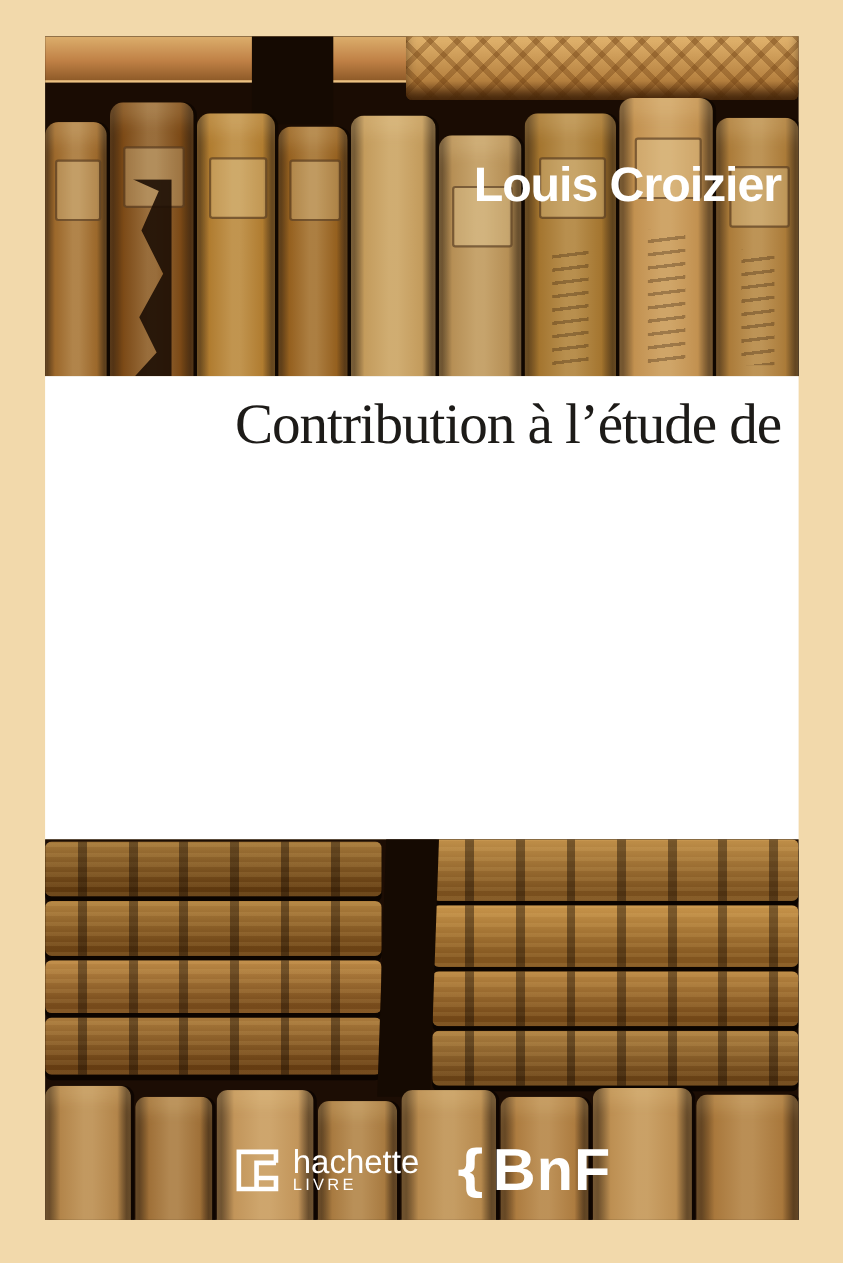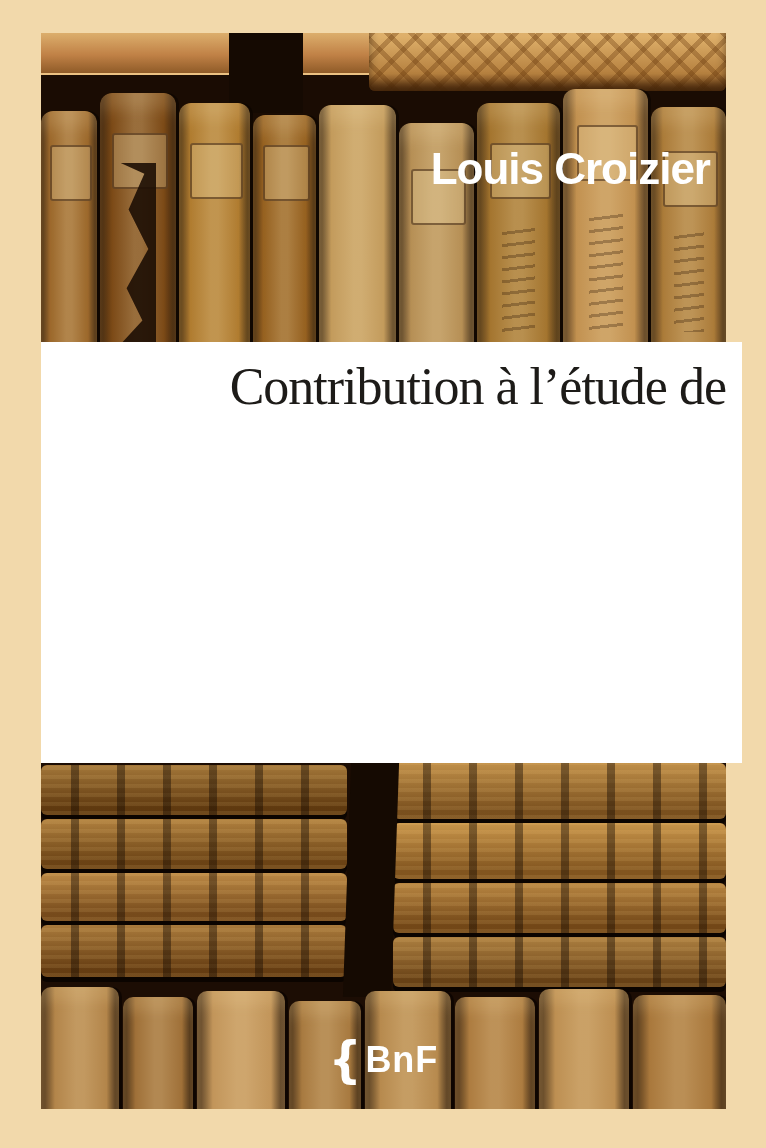--- a/index.html
+++ b/index.html
@@ -36,21 +36,21 @@
     clip-path:polygon(10% 0,70% 6%,30% 26%,80% 48%,25% 70%,65% 88%,15% 100%,100% 100%,100% 0);}
   .script{position:absolute;left:30%;top:120px;width:40%;bottom:10px;opacity:.55;
     background:repeating-linear-gradient(173deg,transparent 0 9px,rgba(45,22,4,.55) 9px 12px);}
 
   .author{position:absolute;right:16px;top:114px;
     font-size:44px;font-weight:bold;letter-spacing:-1px;line-height:1;
     color:var(--author_text,#ffffff);white-space:nowrap;}
 
   
   .title-band{position:absolute;left:0;top:309px;width:685px;height:421px;
-    background:var(--title_band_white,#ffffff);padding-left:16px;}
+    background:var(--title_band_white,#ffffff);}
   .title{position:absolute;top:12px;left:0;right:16px;text-align:right;
     font-family:"Liberation Serif",serif;font-size:52px;line-height:65px;
     letter-spacing:-1px;color:var(--title_text,#1d1b18);}
   .title .tline{white-space:nowrap;}
 
   
   .photo-bottom{position:absolute;left:0;top:730px;width:685px;height:346px;
     background:#1c0d04;overflow:hidden;}
   .hbook{position:absolute;border-radius:6px;
     background-image:
@@ -68,21 +68,21 @@
   
   .logos{position:absolute;left:0;right:0;top:274px;display:flex;
     justify-content:center;align-items:center;gap:30px;}
   .hachette{display:flex;align-items:center;gap:9px;color:var(--logo_white,#fff);}
   .hachette svg{display:block;}
   .h-word{font-size:30px;line-height:27px;color:#fff;}
   .h-livre{font-size:15px;line-height:16px;letter-spacing:3px;color:#fff;}
   .bnf{display:flex;align-items:center;color:#fff;}
   .bnf-brace{font-family:"DejaVu Sans",sans-serif;font-size:46px;line-height:1;
     font-weight:bold;transform:scaleY(1.08);margin-right:4px;}
-  .bnf-word{font-size:36px;line-height:1;font-weight:bold;letter-spacing:1px;}
+  .bnf-word{font-size:54px;line-height:1;font-weight:bold;letter-spacing:1px;}
 </style>
 </head>
 <body>
 
 <div class="canvas">
   <div class="photo">
 
     <div class="photo-top">
       <div class="shelf-strip"></div>
       <div class="shelf-notch"></div>
@@ -145,20 +145,29 @@
           <div class="bspine" style="left: 82px; width: 70px; height: 112px; background-color: rgb(159, 112, 56);"></div>
           <div class="bspine" style="left: 156px; width: 88px; height: 118px; background-color: rgb(194, 149, 90);"></div>
           <div class="bspine" style="left: 248px; width: 72px; height: 108px; background-color: rgb(168, 122, 64);"></div>
           <div class="bspine" style="left: 324px; width: 86px; height: 118px; background-color: rgb(183, 138, 78);"></div>
           <div class="bspine" style="left: 414px; width: 80px; height: 112px; background-color: rgb(173, 124, 64);"></div>
           <div class="bspine" style="left: 498px; width: 90px; height: 120px; background-color: rgb(189, 143, 82);"></div>
           <div class="bspine" style="left: 592px; width: 93px; height: 114px; background-color: rgb(169, 120, 60);"></div>
         </div>
 
       <div class="logos">
+        <div class="hachette">
+          <svg width="46" height="46" viewBox="0 0 60 60">
+            <path d="M52 21 V8 H8 V52 H52 V39 H29 V21 H52 M29 39 V52" fill="none" stroke="#ffffff" stroke-width="5.5"></path>
+          </svg>
+          <div>
+            <div class="h-word">hachette</div>
+            <div class="h-livre">LIVRE</div>
+          </div>
+        </div>
         <div class="bnf">
           <span class="bnf-brace">{</span>
           <span class="bnf-word">BnF</span>
         </div>
       </div>
     </div>
 
   </div>
 </div>
 

